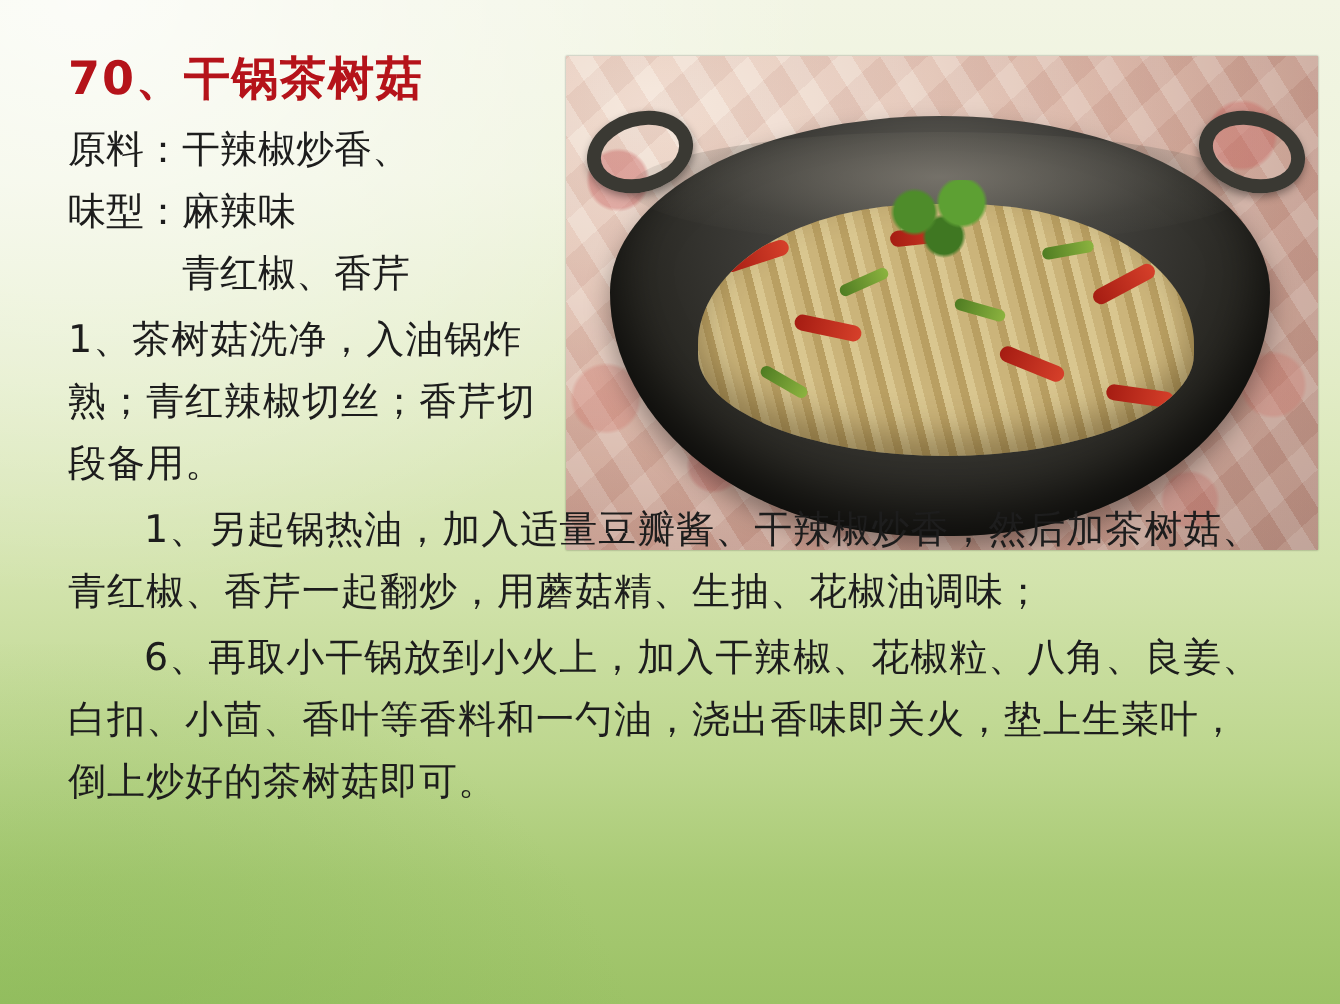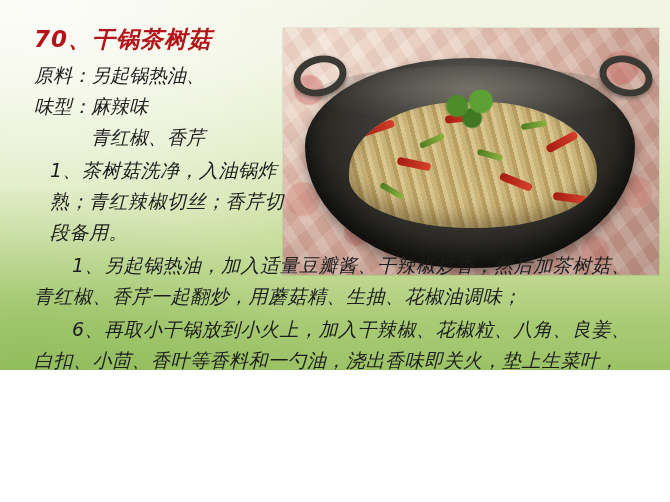--- a/index.html
+++ b/index.html
@@ -8,33 +8,32 @@
   }
   body {
     width: 670px;
     height: 502px;
     overflow: hidden;
     font-family: "Liberation Sans", sans-serif;
   }
   .slide {
     position: relative;
     width: 670px;
-    height: 370px;
+    height: 502px;
     box-sizing: border-box;
     background:
       linear-gradient(to bottom,
         #f2f5e4 0%,
         #eef3dc 18%,
         #e2ecc6 38%,
         #d2e3ac 58%,
         #bcd68d 76%,
         #a8ca74 88%,
         #9cc266 100%);
     overflow: hidden;
-    font-style: italic;
   }
   
   .slide::before {
     content: "";
     position: absolute;
     left: 0; top: 0;
     width: 420px; height: 300px;
     background: radial-gradient(ellipse at 10% 0%, rgba(255,255,255,0.75) 0%, rgba(255,255,255,0) 70%);
     pointer-events: none;
   }
@@ -191,21 +190,21 @@
   .line {
     white-space: pre-wrap;
   }
   .l1, .l2, .l3, .l4, .l5 { width: 250px; }
 
   .para {
     margin-top: 2px;
     text-indent: 2em;
     letter-spacing: 0.5px;
   }
-  .para.p1 { width: 250px; text-indent: 0; margin-left: 16px; }
+  .para.p1 { width: 250px; text-indent: 0; }
 </style>
 </head>
 <body>
 
 <div class="slide">
 
   <div class="content">
 
     <div class="title">70、干锅茶树菇</div>
 
@@ -230,21 +229,21 @@
         <div class="chili" style="left:204px; top:92px; transform:rotate(8deg);"></div>
         <div class="green" style="left:70px; top:36px; transform:rotate(-24deg);"></div>
         <div class="green" style="left:128px; top:50px; transform:rotate(16deg);"></div>
         <div class="green" style="left:172px; top:20px; transform:rotate(-10deg);"></div>
         <div class="green" style="left:30px; top:86px; transform:rotate(30deg);"></div>
       </div>
       <div class="garnish"></div>
     </div>
 
     <div class="body-text">
-      <div class="line l1">原料：另起锅热油、</div>
+      <div class="line l1">原料：干辣椒炒香、</div>
       <div class="line l3">味型：麻辣味</div>
       <div class="line l2">　　　青红椒、香芹</div>
 
       <div class="para p1">1、茶树菇洗净，入油锅炸熟；青红辣椒切丝；香芹切段备用。</div>
       <div class="para">1、另起锅热油，加入适量豆瓣酱、干辣椒炒香，然后加茶树菇、青红椒、香芹一起翻炒，用蘑菇精、生抽、花椒油调味；</div>
       <div class="para">6、再取小干锅放到小火上，加入干辣椒、花椒粒、八角、良姜、白扣、小茴、香叶等香料和一勺油，浇出香味即关火，垫上生菜叶，倒上炒好的茶树菇即可。</div>
     </div>
 
   </div>
 </div>

